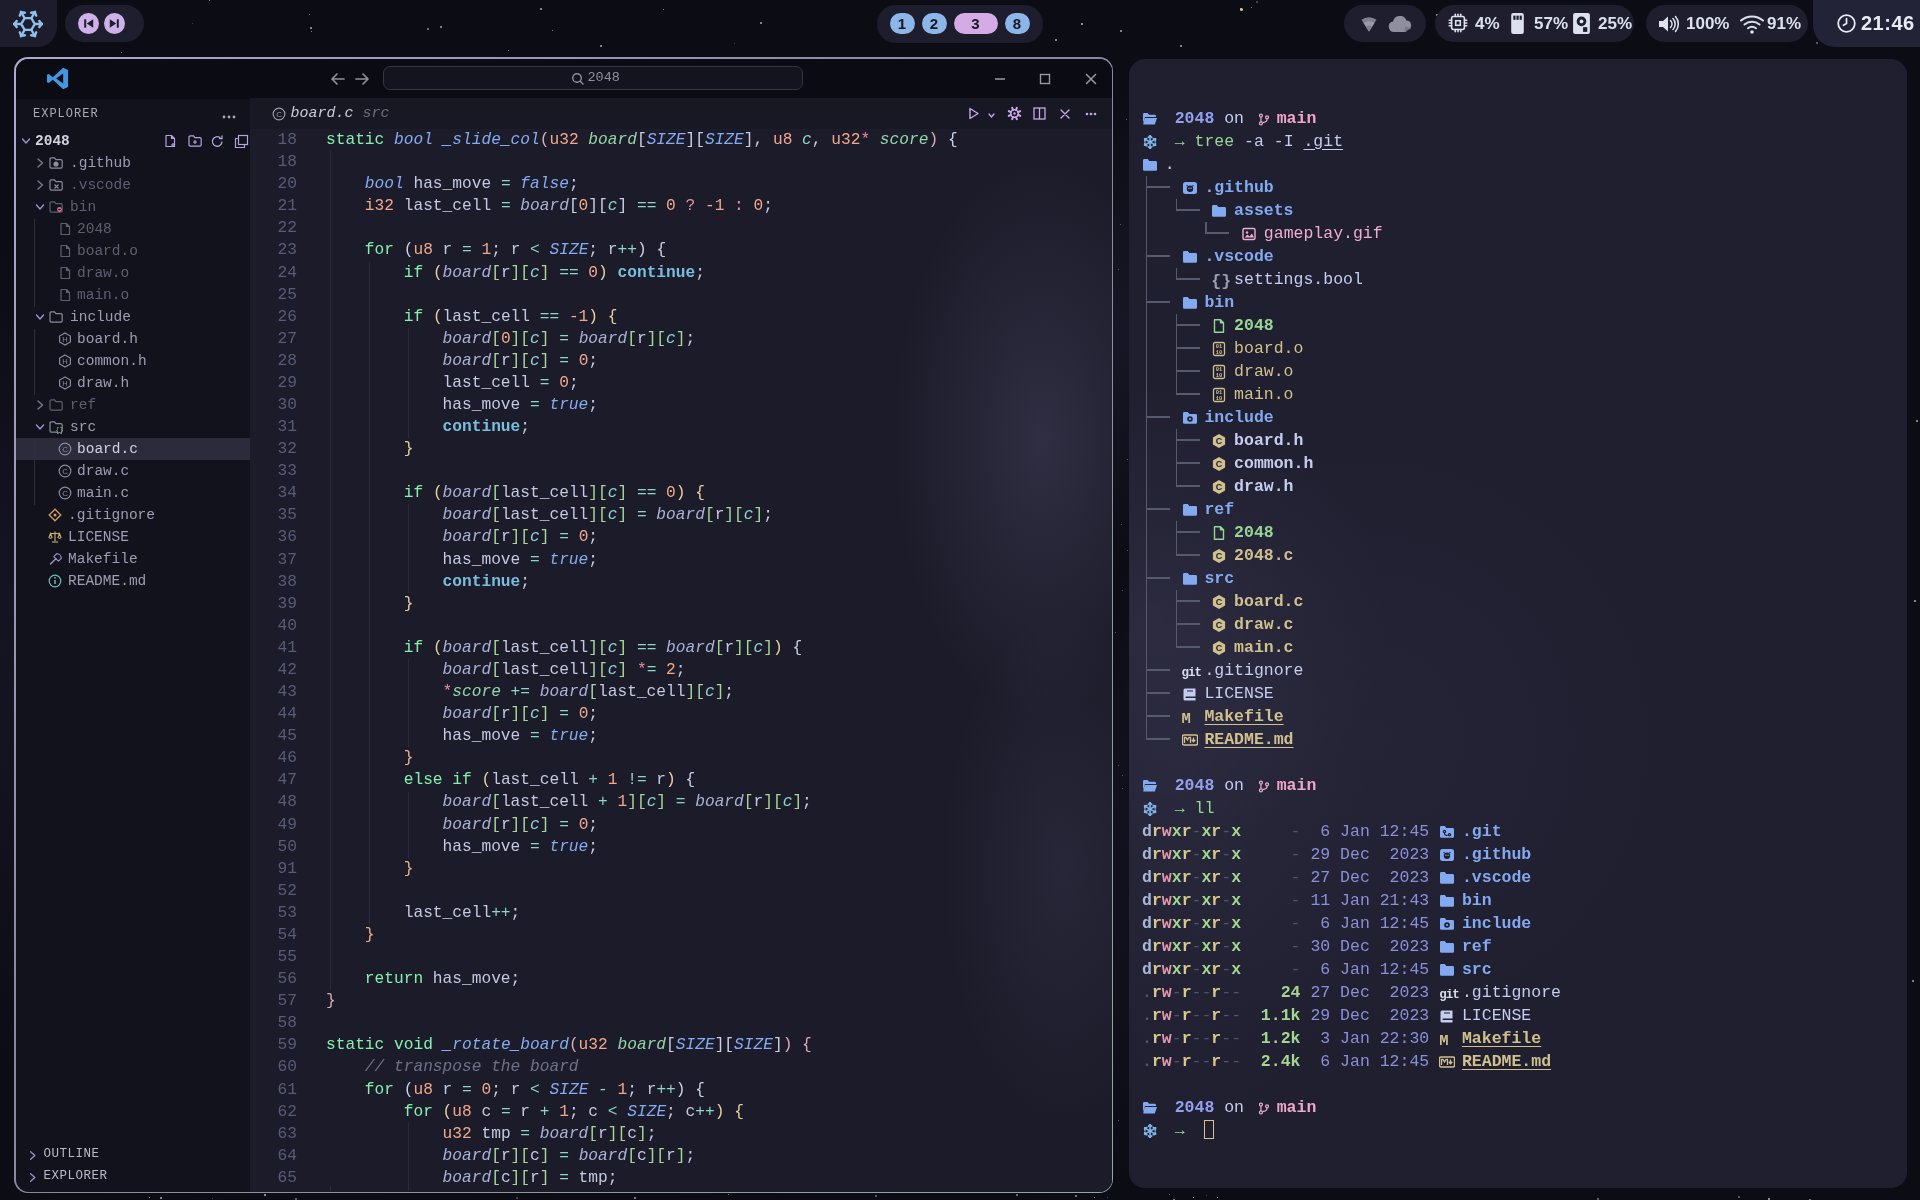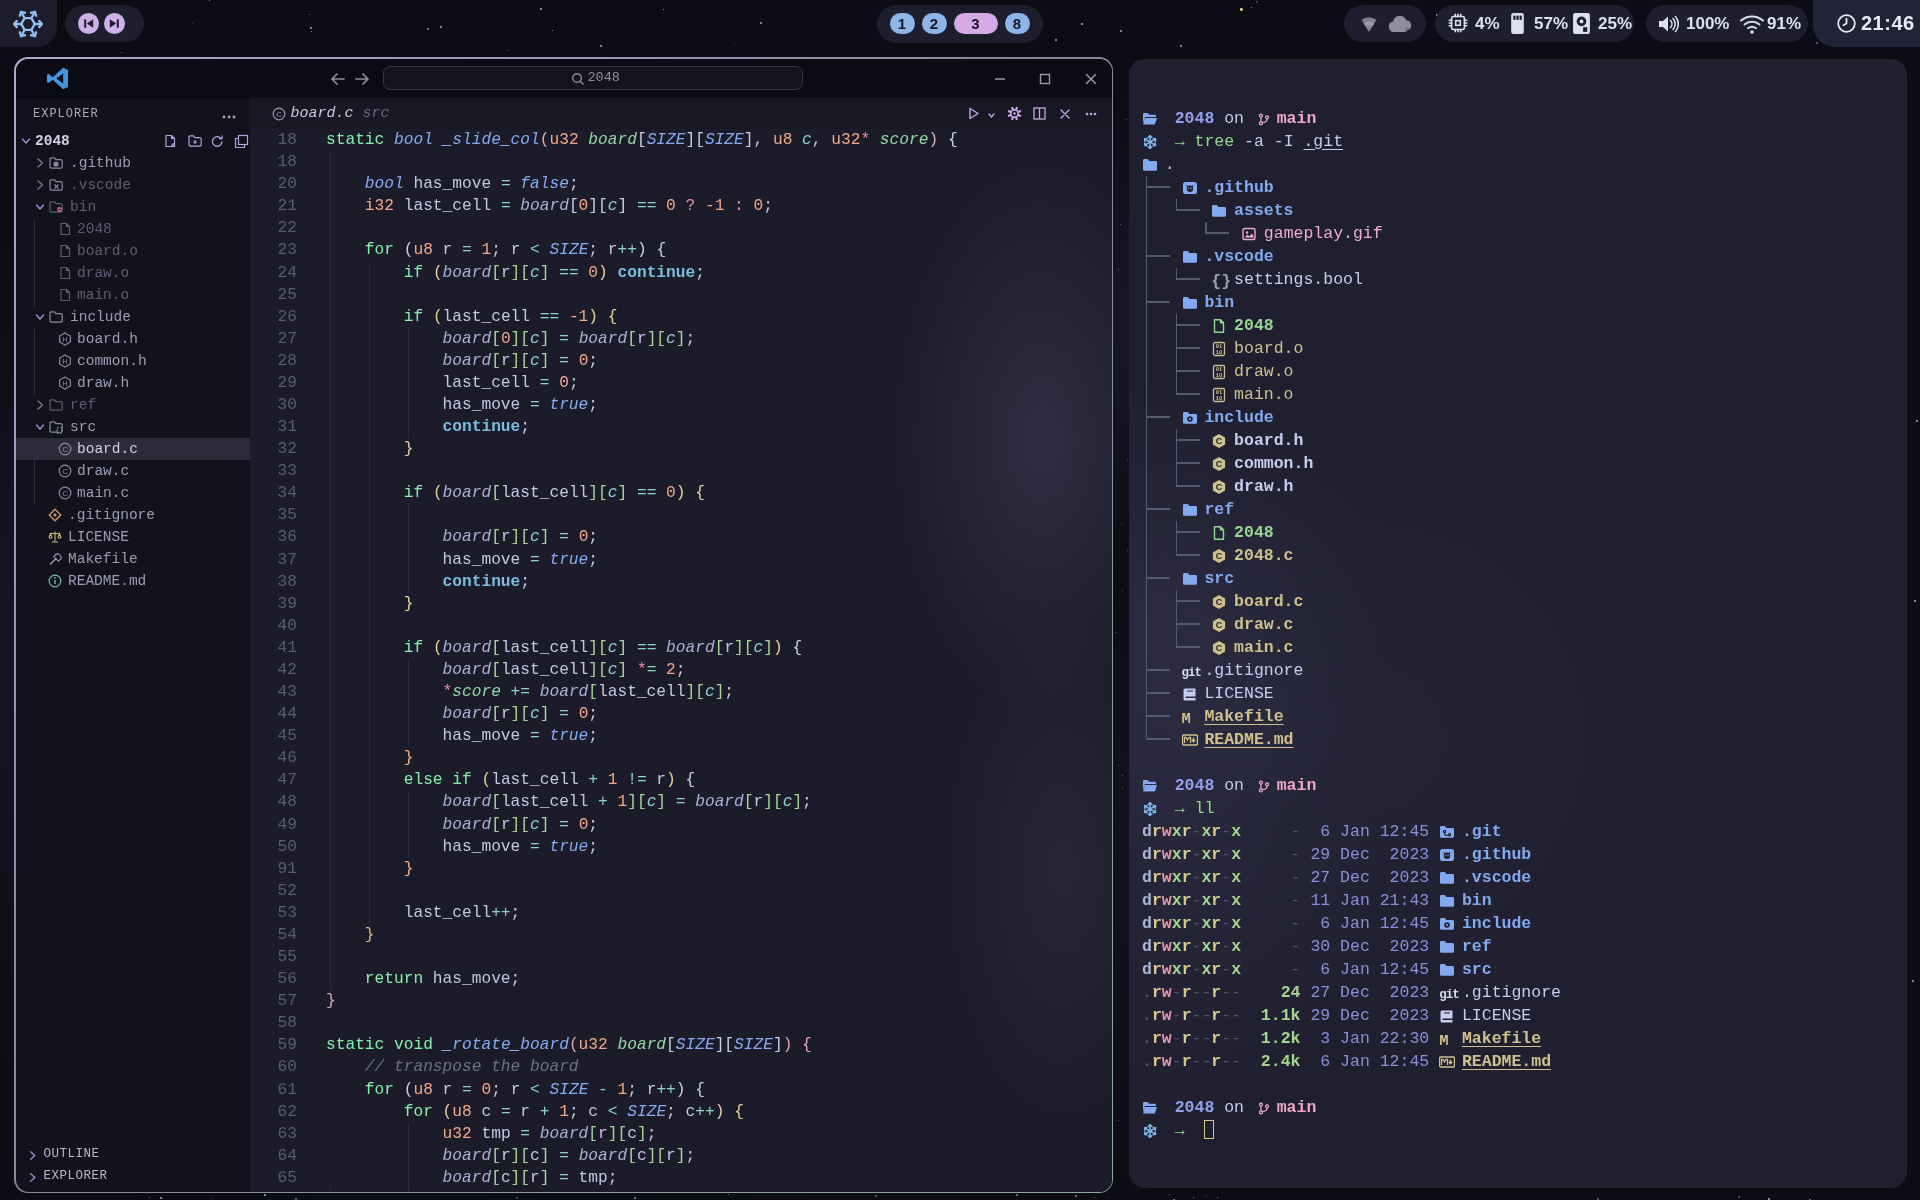--- a/index.html
+++ b/index.html
@@ -547,20 +547,21 @@
           <div class="ln" style="left:7.5px;top:265.00px">30</div>
           <div class="cl" style="left:76.5px;top:265.00px">            has_move <span class="op">=</span> <span class="bl">true</span>;</div>
           <div class="ln" style="left:7.5px;top:287.08px">31</div>
           <div class="cl" style="left:76.5px;top:287.08px">            <span class="ct">continue</span>;</div>
           <div class="ln" style="left:7.5px;top:309.16px">32</div>
           <div class="cl" style="left:76.5px;top:309.16px">        <span class="b3">}</span></div>
           <div class="ln" style="left:7.5px;top:331.25px">33</div>
           <div class="ln" style="left:7.5px;top:353.33px">34</div>
           <div class="cl" style="left:76.5px;top:353.33px">        <span class="kw">if</span> <span class="b3">(</span><span class="pv">board</span><span class="b4">[</span>last_cell<span class="b4">][</span><span class="pc">c</span><span class="b4">]</span> <span class="op">==</span> <span class="n">0</span><span class="b3">)</span> <span class="b3">{</span></div>
           <div class="ln" style="left:7.5px;top:375.41px">35</div>
+          <div class="cl" style="left:76.5px;top:375.41px">            <span class="pv">board</span><span class="b4">[</span>last_cell<span class="b4">][</span><span class="pc">c</span><span class="b4">]</span> <span class="op">=</span> <span class="pv">board</span><span class="b4">[</span>r<span class="b4">][</span><span class="pc">c</span><span class="b4">]</span>;</div>
           <div class="ln" style="left:7.5px;top:397.49px">36</div>
           <div class="cl" style="left:76.5px;top:397.49px">            <span class="pv">board</span><span class="b4">[</span>r<span class="b4">][</span><span class="pc">c</span><span class="b4">]</span> <span class="op">=</span> <span class="n">0</span>;</div>
           <div class="ln" style="left:7.5px;top:419.58px">37</div>
           <div class="cl" style="left:76.5px;top:419.58px">            has_move <span class="op">=</span> <span class="bl">true</span>;</div>
           <div class="ln" style="left:7.5px;top:441.66px">38</div>
           <div class="cl" style="left:76.5px;top:441.66px">            <span class="ct">continue</span>;</div>
           <div class="ln" style="left:7.5px;top:463.74px">39</div>
           <div class="cl" style="left:76.5px;top:463.74px">        <span class="b3">}</span></div>
           <div class="ln" style="left:7.5px;top:485.83px">40</div>
           <div class="ln" style="left:7.5px;top:507.91px">41</div>

